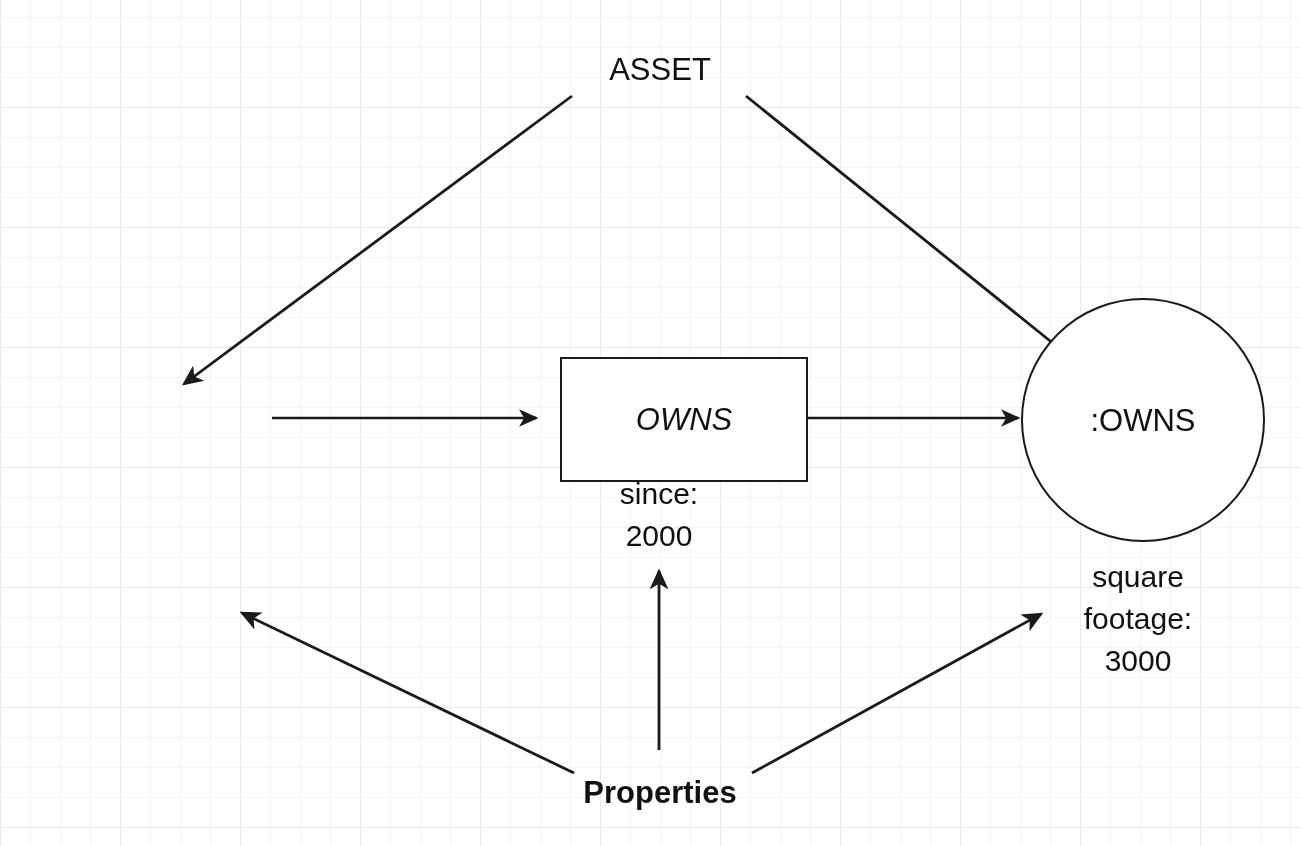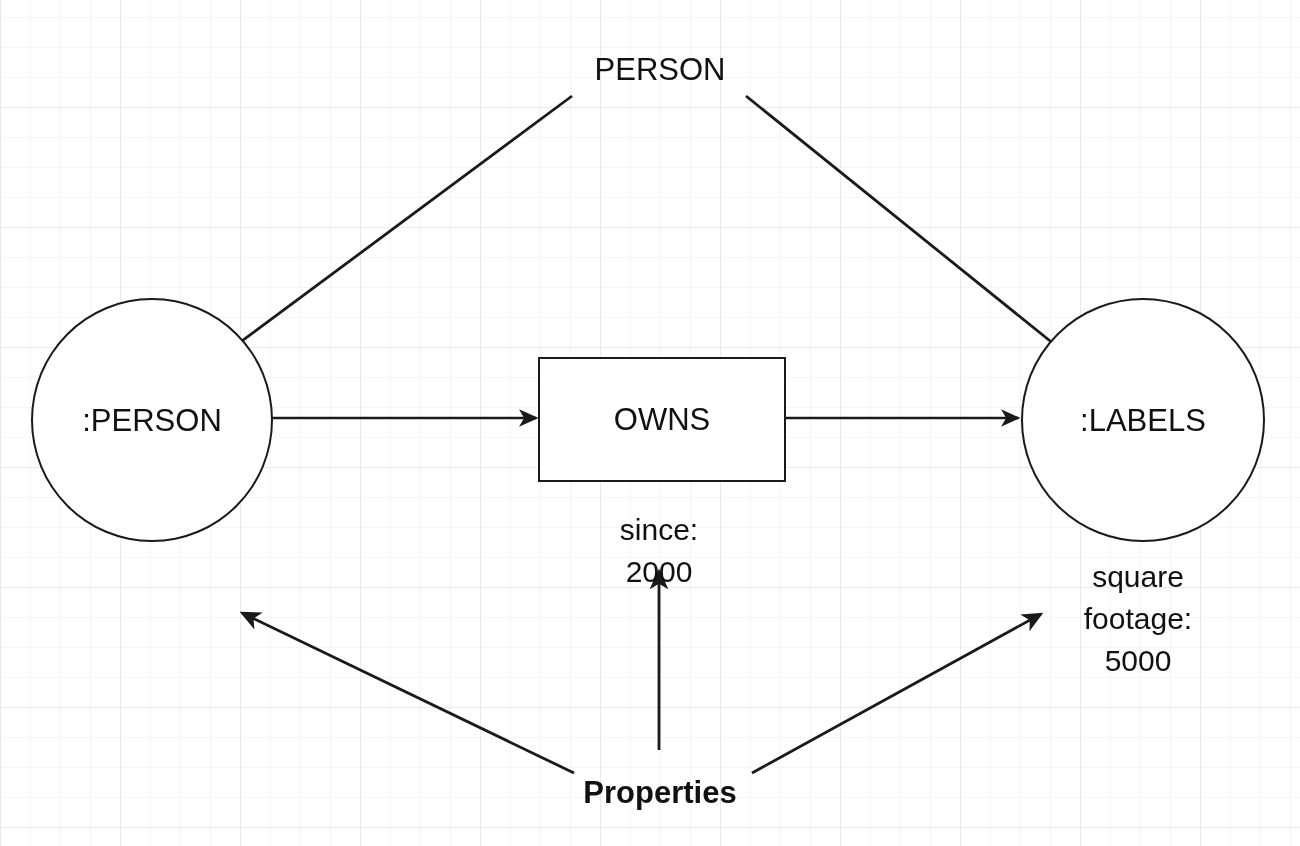--- a/index.html
+++ b/index.html
@@ -96,34 +96,31 @@
 
     <line x1="746" y1="96" x2="1106" y2="386" stroke="#1a1a1a" stroke-width="2.8" marker-end="url(#arrowFilled)"></line>
 
     <line x1="574" y1="773" x2="242" y2="613" stroke="#1a1a1a" stroke-width="2.8" marker-end="url(#arrowFilled)"></line>
 
     <line x1="659" y1="750" x2="659" y2="571" stroke="#1a1a1a" stroke-width="2.8" marker-end="url(#arrowFilled)"></line>
 
     <line x1="752" y1="773" x2="1041" y2="614" stroke="#1a1a1a" stroke-width="2.8" marker-end="url(#arrowFilled)"></line>
   </svg>
 
-  <div class="annot-text" style="left:660px; top:54px;">PERSON</div>
+  <div class="annot-text" style="left:660px; top:54px;">ASSET</div>
 
-  <div class="node-circle" style="left:31px; top:298px; width:238px; height:240px;">
-    <span class="node-label">:PERSON</span>
-  </div>
 
-  <div class="node-rect" style="left:538px; top:357px; width:244px; height:121px;">
+  <div class="node-rect" style="left:560px; top:357px; width:244px; height:121px;font-style:italic;">
     <span class="node-label">OWNS</span>
   </div>
-  <div class="free-text" style="left:659px; top:509px; width:220px;">since:
+  <div class="free-text" style="left:659px; top:473px; width:220px;">since:
 2000</div>
 
   <div class="node-circle" style="left:1021px; top:298px; width:240px; height:240px;">
-    <span class="node-label">:LABELS</span>
+    <span class="node-label">:OWNS</span>
   </div>
   <div class="free-text" style="left:1138px; top:556px; width:210px;">square
 footage:
-5000</div>
+3000</div>
 
   <div class="annot-text" style="left:660px; top:777px;font-weight:bold;">Properties</div>
 
 </div>
 
 </body></html>

